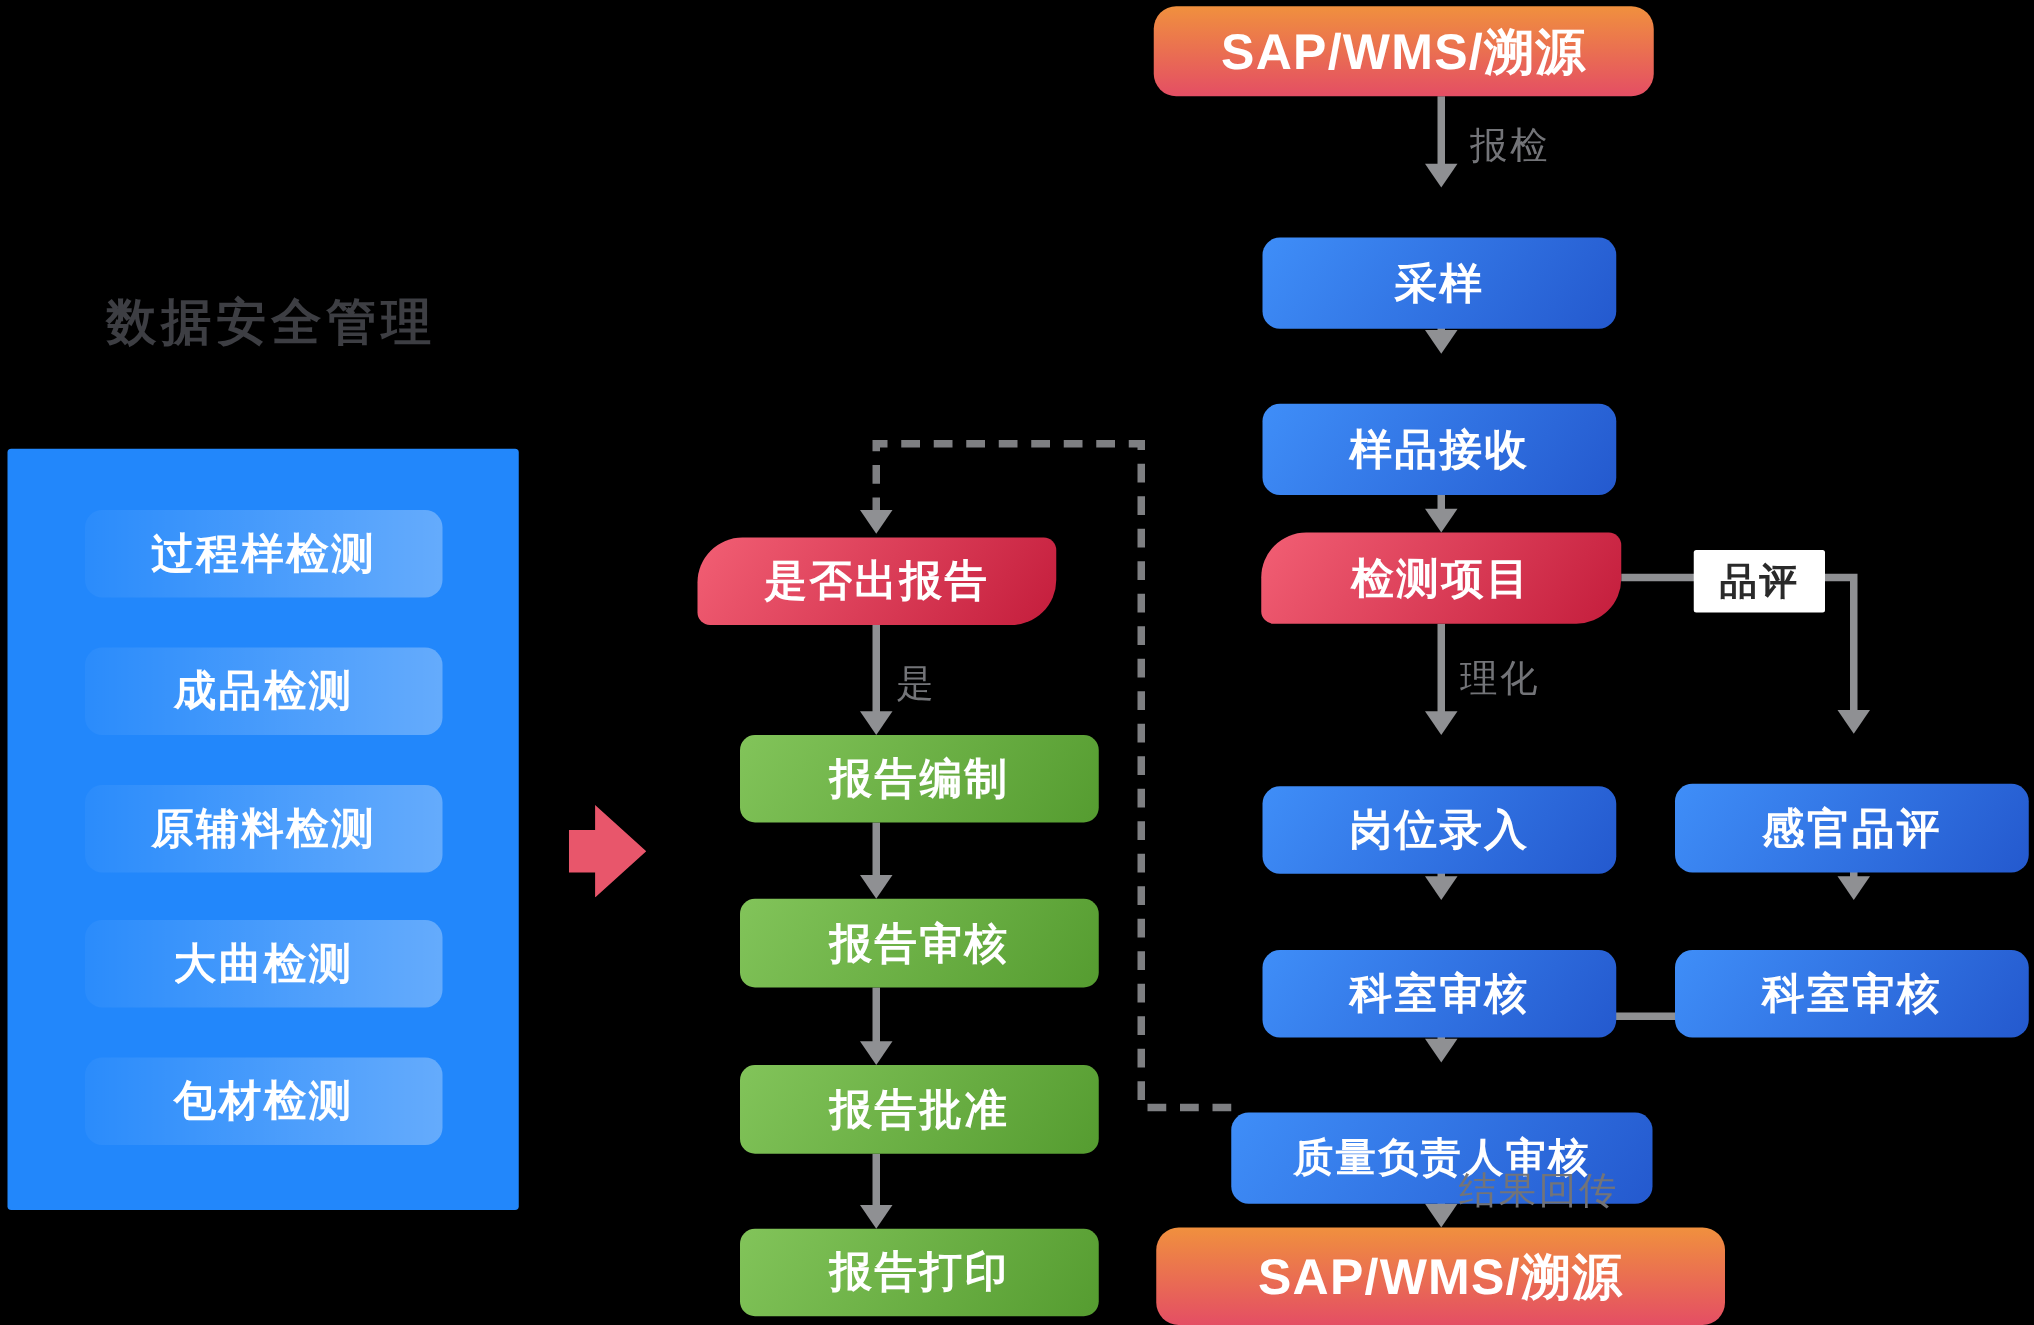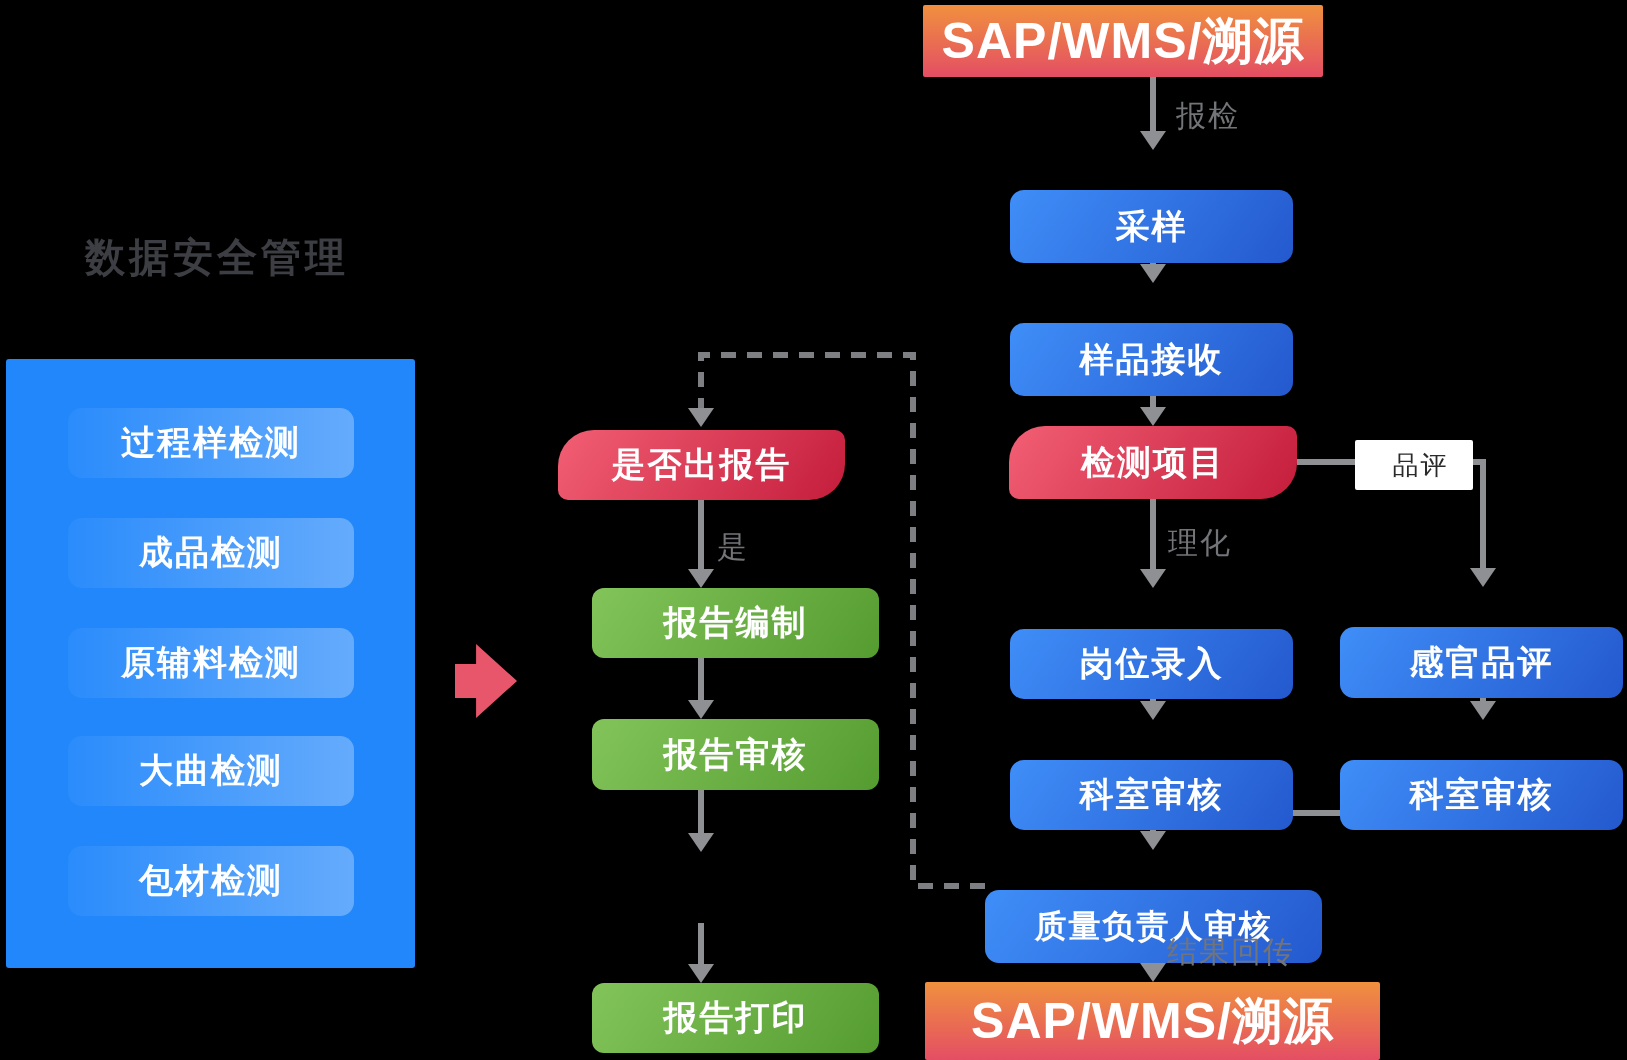--- a/index.html
+++ b/index.html
@@ -8,35 +8,35 @@
     font-family:"Liberation Sans",sans-serif;
   }
   .node{
     position:absolute;display:flex;align-items:center;justify-content:center;
     color:#fff;font-weight:bold;letter-spacing:2px;
   }
   
   .blue-flow{background:linear-gradient(125deg,#3f8ef8 0%,#2459ce 100%);border-radius:14px;font-size:34px;margin-top:40px;}
   .green-flow{background:linear-gradient(125deg,#82c45a 0%,#559c30 100%);border-radius:12px;font-size:34px;margin-left:34px;}
   .red-leaf{background:linear-gradient(125deg,#f25f74 0%,#c41d3c 100%);border-radius:36px 10px 36px 10px;font-size:34px;}
-  .orange-cap{background:linear-gradient(180deg,#f0903e 0%,#e44e64 100%);border-radius:2px;font-size:50px;letter-spacing:1px;}
+  .orange-cap{background:linear-gradient(180deg,#f0903e 0%,#e44e64 100%);border-radius:18px;font-size:40px;letter-spacing:1px;}
   
   .panel{position:absolute;left:6px;top:359px;width:409px;height:609px;background:#2287fb;border-radius:3px;}
   .panel-item{
     position:absolute;left:62px;width:286px;height:70px;border-radius:14px;
     background:linear-gradient(90deg,rgba(255,255,255,0.04) 0%,rgba(255,255,255,0.30) 100%);
     display:flex;align-items:center;justify-content:center;
     color:#fff;font-size:34px;font-weight:bold;letter-spacing:2px;
   }
   .side-title{position:absolute;left:85px;top:230px;font-size:40px;font-weight:bold;color:#3d3e43;letter-spacing:4px;}
   .side-subtitle{position:absolute;left:94px;top:299px;font-size:30px;font-weight:bold;color:#e44d66;letter-spacing:3px;}
   .flow-label{position:absolute;color:#737478;font-size:30px;font-weight:500;letter-spacing:2px;}
   .tag-white{
     position:absolute;background:#fff;color:#2a2a2a;display:flex;align-items:center;justify-content:center;
-    font-size:26px;font-weight:400;letter-spacing:2px;border-radius:2px;padding-left:13px;
+    font-size:30px;font-weight:700;letter-spacing:2px;border-radius:2px;
   }
   .big-arrow{
     position:absolute;left:455px;top:644px;width:62px;height:74px;background:#e8566b;
     -webkit-clip-path:polygon(0 27%,34% 27%,34% 0,100% 50%,34% 100%,34% 73%,0 73%);
     clip-path:polygon(0 27%,34% 27%,34% 0,100% 50%,34% 100%,34% 73%,0 73%);
   }
   svg.wires{position:absolute;left:0;top:0;z-index:0;}
   .node,.panel,.tag-white,.flow-label,.side-title,.side-subtitle,.big-arrow{z-index:1;}
 </style>
 </head>
@@ -89,20 +89,21 @@
     <div class="panel-item" style="top:377px">大曲检测</div>
     <div class="panel-item" style="top:487px">包材检测</div>
   </div>
 
   <div class="big-arrow"></div>
 
   <div class="node red-leaf" style="left:558px;top:430px;width:287px;height:70px">是否出报告</div>
   <div class="flow-label" style="left:717px;top:527px">是</div>
   <div class="node green-flow" style="left:558px;top:588px;width:287px;height:70px">报告编制</div>
   <div class="node green-flow" style="left:558px;top:719px;width:287px;height:71px">报告审核</div>
+  <div class="node green-flow" style="left:558px;top:852px;width:287px;height:71px">报告批准</div>
   <div class="node green-flow" style="left:558px;top:983px;width:287px;height:70px">报告打印</div>
 
   <div class="node orange-cap" style="left:923px;top:5px;width:400px;height:72px">SAP/WMS/溯源</div>
   <div class="flow-label" style="left:1176px;top:96px">报检</div>
   <div class="node blue-flow" style="left:1010px;top:150px;width:283px;height:73px">采样</div>
   <div class="node blue-flow" style="left:1010px;top:283px;width:283px;height:73px">样品接收</div>
   <div class="node red-leaf" style="left:1009px;top:426px;width:288px;height:73px">检测项目</div>
   <div class="flow-label" style="left:1168px;top:523px">理化</div>
   <div class="node blue-flow" style="left:1010px;top:589px;width:283px;height:70px">岗位录入</div>
   <div class="node blue-flow" style="left:1010px;top:720px;width:283px;height:70px">科室审核</div>

